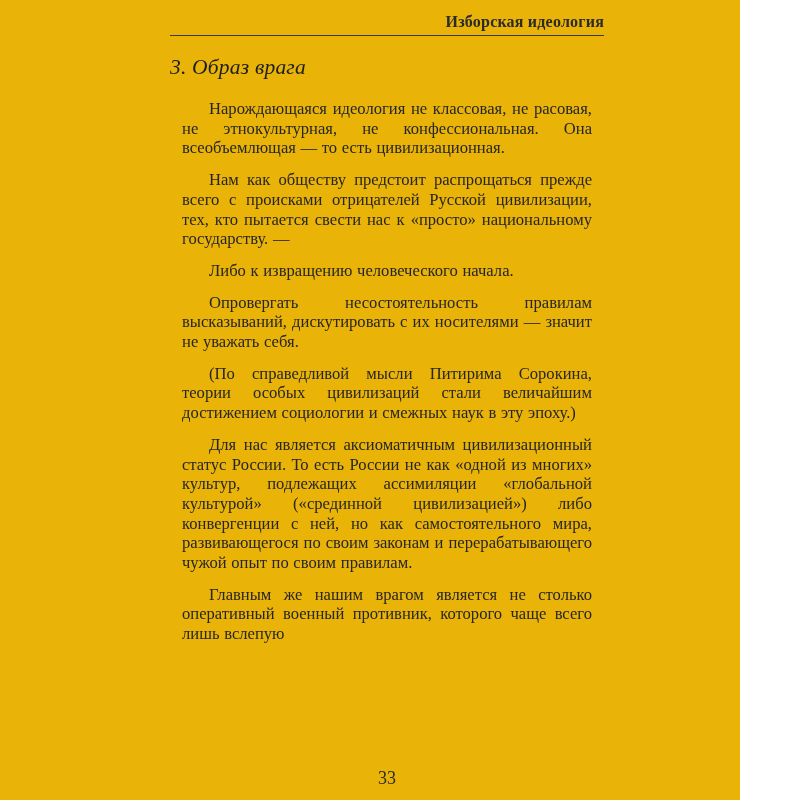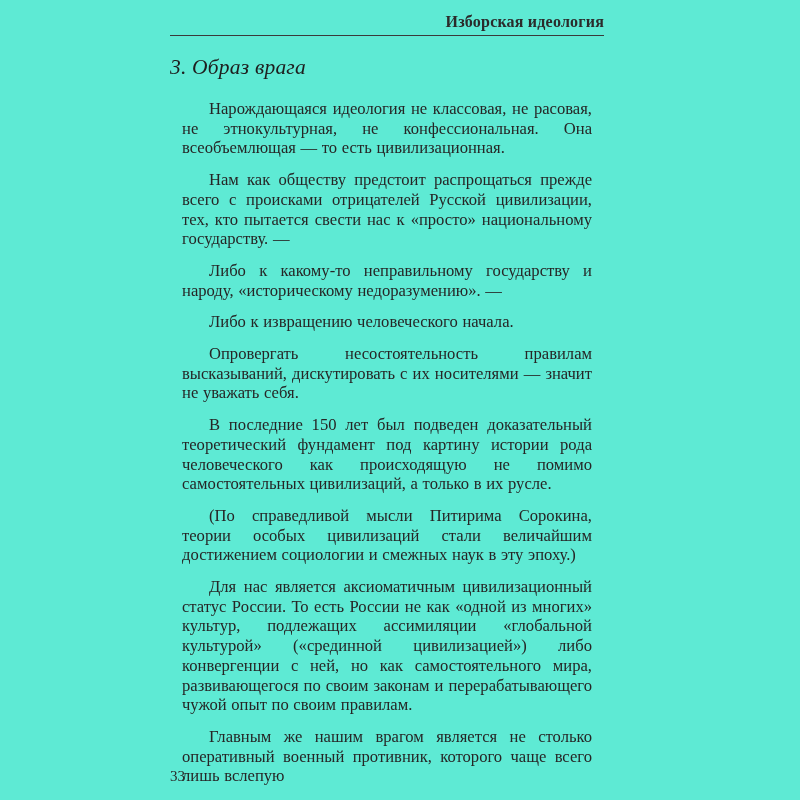--- a/index.html
+++ b/index.html
@@ -2,23 +2,23 @@
 <html lang="ru"><head>
 <meta charset="utf-8">
 <style>
   html, body {
     margin: 0;
     padding: 0;
     background: #ffffff;
   }
   .page {
     position: relative;
-    width: 800px;
+    width: 740px;
     height: 800px;
-    background: #5eead4;
+    background: #eab308;
     overflow: hidden;
     font-family: "Liberation Serif", "DejaVu Serif", serif;
     color: #242424;
   }
   .content {
     position: absolute;
     left: 170px;
     top: 0;
     width: 434px;
   }
@@ -54,39 +54,37 @@
     margin: 12px;
     padding: 0;
     text-indent: 27px;
     word-spacing: 0.5px;
   }
   .page-number {
     position: absolute;
     left: 170px;
     top: 768px;
     width: 434px;
-    text-align: left;
-    font-size: 15px;
+    text-align: center;
+    font-size: 18px;
     color: #2b2b2b;
   }
 </style>
 </head>
 <body>
 
 <div class="page">
   <div class="content">
     <div class="running-head">Изборская идеология</div>
     <hr class="rule">
     <h1 class="chapter-title">3. Образ врага</h1>
     <div class="body-text">
         <p>Нарождающаяся идеология не классовая, не расовая, не этнокультурная, не конфессиональная. Она всеобъемлющая — то есть цивилизационная.</p>
         <p>Нам как обществу предстоит распрощаться прежде всего с происками отрицателей Русской цивилизации, тех, кто пытается свести нас к «просто» национальному государству. —</p>
-        <p>Либо к какому-то неправильному государству и народу, «историческому недоразумению». —</p>
         <p>Либо к извращению человеческого начала.</p>
         <p>Опровергать несостоятельность правилам высказываний, дискутировать с их носителями — значит не уважать себя.</p>
-        <p>В последние 150 лет был подведен доказательный теоретический фундамент под картину истории рода человеческого как происходящую не помимо самостоятельных цивилизаций, а только в их русле.</p>
         <p>(По справедливой мысли Питирима Сорокина, теории особых цивилизаций стали величайшим достижением социологии и смежных наук в эту эпоху.)</p>
         <p>Для нас является аксиоматичным цивилизационный статус России. То есть России не как «одной из многих» культур, подлежащих ассимиляции «глобальной культурой» («срединной цивилизацией») либо конвергенции с ней, но как самостоятельного мира, развивающегося по своим законам и перерабатывающего чужой опыт по своим правилам.</p>
         <p>Главным же нашим врагом является не столько оперативный военный противник, которого чаще всего лишь вслепую</p>
       </div>
   </div>
   <div class="page-number">33</div>
 </div>
 
 </body></html>

